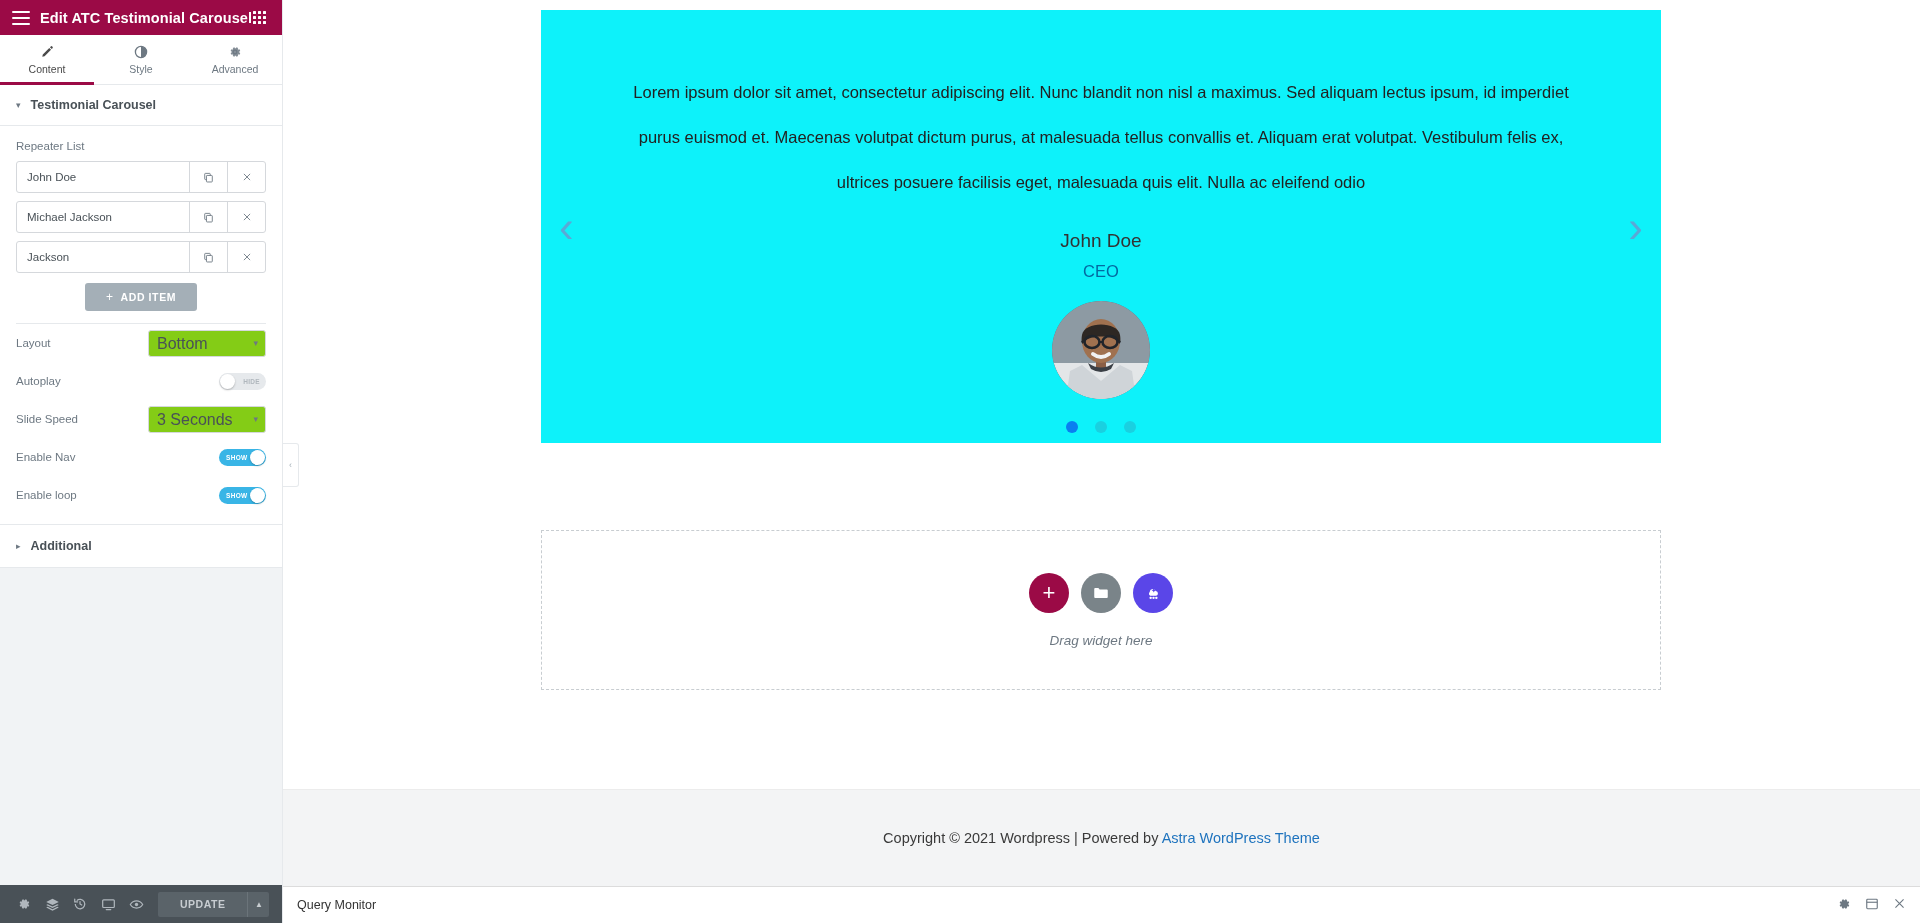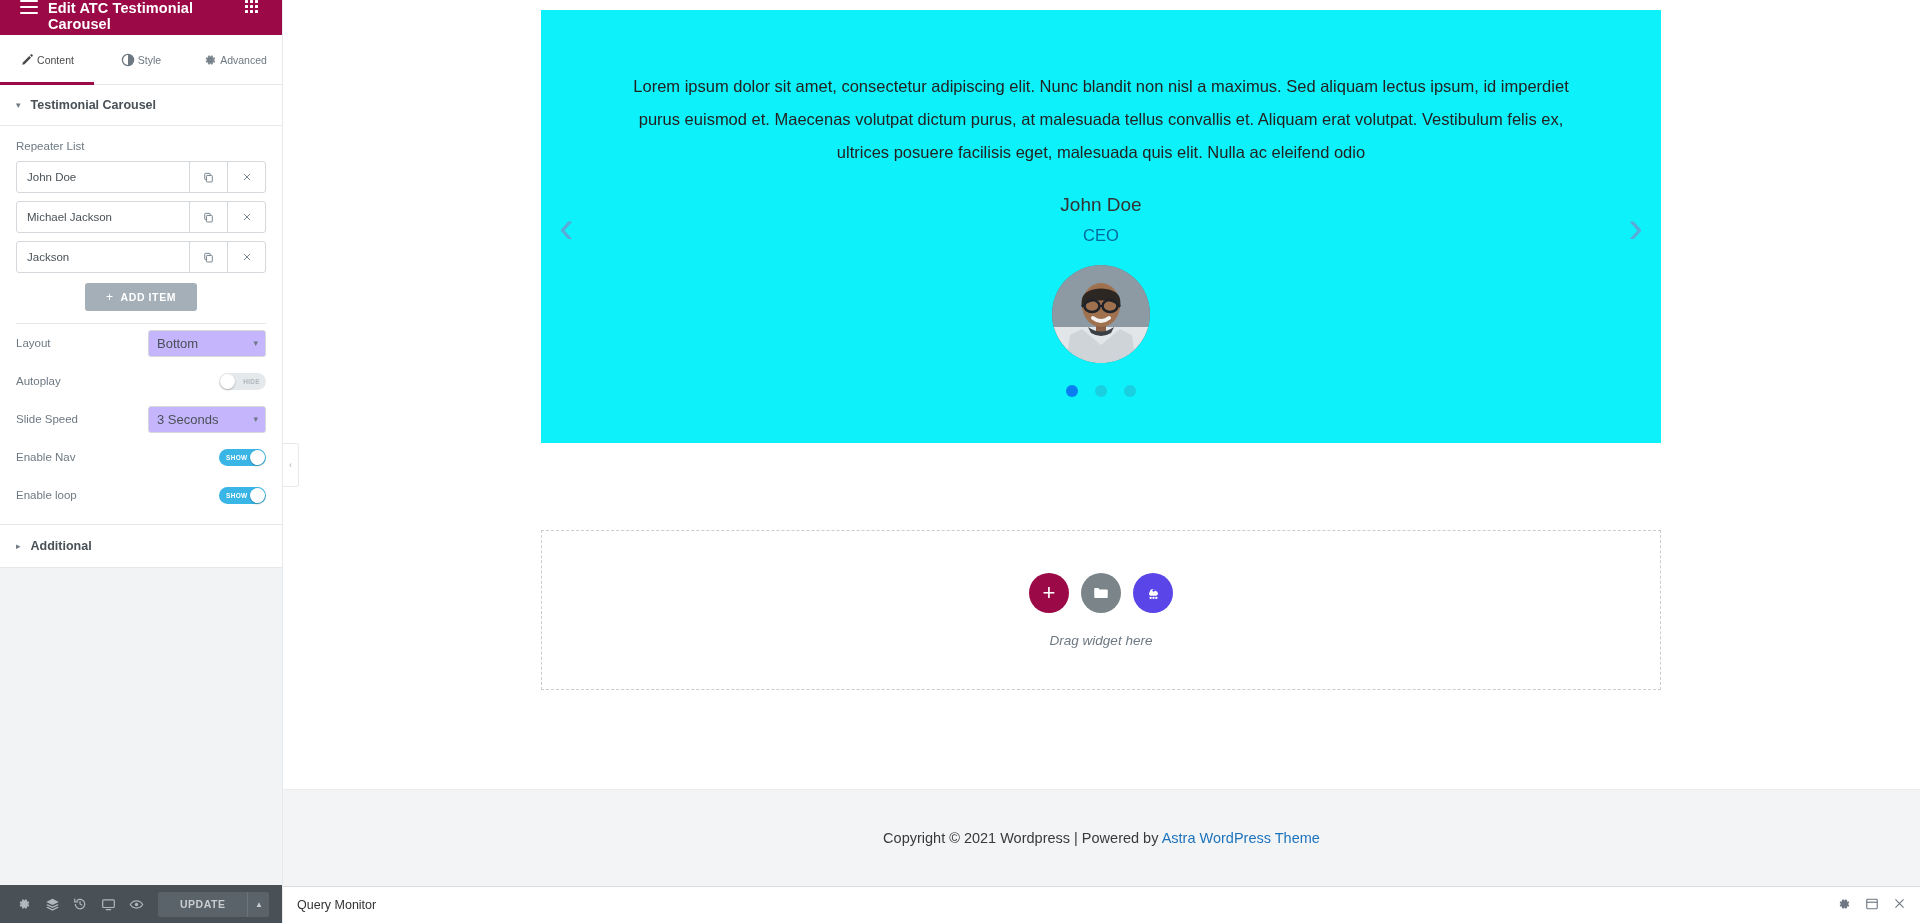--- a/index.html
+++ b/index.html
@@ -11,33 +11,33 @@
   }
   .app { position: relative; width: 1920px; height: 923px; display: flex; }
 
   
   .panel {
     width: 283px; height: 923px; background: #ffffff;
     display: flex; flex-direction: column; flex: 0 0 283px;
     border-right: 1px solid #e6e9ec; position: relative; z-index: 5;
   }
   .panel-header {
-    height: 35px; background: #9b0a46; display: flex; 
-    padding: 0 20px; flex: 0 0 35px; position: relative;
+    height: 35px; background: #9b0a46; display: flex; align-items: center;
+    padding: 0 12px; flex: 0 0 35px; position: relative;
   }
   .hamburger { width: 18px; height: 14px; display: flex; flex-direction: column;
     justify-content: space-between; cursor: pointer; margin-right: 10px; }
   .hamburger span { display: block; height: 2px; background: #fff; border-radius: 1px; }
   .panel-title { color: #fff; font-size: 14.5px; font-weight: bold; letter-spacing: .1px; flex: 1; }
   .grid-icon { display: grid; grid-template-columns: repeat(3,3px); grid-template-rows: repeat(3,3px);
     gap: 2px; cursor: pointer; margin-right: 4px; }
   .grid-icon i { background: #fff; width: 3px; height: 3px; border-radius: .5px; display: block; }
 
   .tabs { height: 50px; display: flex; background: #fff; border-bottom: 1px solid #e6e9ec; flex: 0 0 50px; }
-  .tab { flex: 1; display: flex; flex-direction: row; align-items: center; justify-content: center;
+  .tab { flex: 1; display: flex; flex-direction: column; align-items: center; justify-content: center;
     cursor: pointer; color: #6d7882; position: relative; gap: 3px; }
   .tab.active { color: #4a4a4a; }
   .tab.active::after { content: ""; position: absolute; left: 0; right: 0; bottom: -1px;
     height: 3px; background: #9b0a46; }
   .tab-icon { font-size: 13px; line-height: 1; height: 15px; display: flex; align-items: center; }
   .tab-label { font-size: 10.5px; }
 
   .panel-body { flex: 1; background: #f1f3f5; overflow: hidden; }
   .section-head {
     background: #fff; padding: 13px 16px; display: flex; align-items: center; gap: 10px;
@@ -60,22 +60,22 @@
     border-radius: 3px; height: 28px; width: 112px; font-size: 10.5px; font-weight: bold;
     letter-spacing: .6px; cursor: pointer; font-family: inherit;
   }
   .add-item .plus { margin-right: 7px; font-weight: normal; font-size: 12px; }
 
   .divider { height: 1px; background: #e6e9ec; margin: 8px 0 0; }
 
   .row { display: flex; align-items: center; min-height: 38px; padding: 4px 0; }
   .row-label { flex: 1; font-size: 11.5px; color: #6d7882; }
   .select {
-    width: 118px; height: 27px; border: 1px solid #d5d8dc; border-radius: 3px; background: #c4b5fd;
-    font-size: 13px; color: #495157; padding: 0 20px 0 8px; font-family: inherit;
+    width: 118px; height: 27px; border: 1px solid #d5d8dc; border-radius: 3px; background: #84cc16;
+    font-size: 16px; color: #495157; padding: 0 20px 0 8px; font-family: inherit;
     appearance: none; cursor: pointer; position: relative;
   }
   .select-wrap { position: relative; width: 118px; }
   .select-wrap::after {
     content: "\25BE"; position: absolute; right: 8px; top: 50%; transform: translateY(-50%);
     font-size: 9px; color: #6d7882; pointer-events: none;
   }
 
   .toggle { width: 47px; height: 17px; border-radius: 10px; position: relative; cursor: pointer;
     display: flex; align-items: center; }
@@ -129,21 +129,21 @@
   .site-nav { margin-left: auto; display: flex; gap: 35px; padding-right: 98px; }
   .site-nav a { color: #1e73be; font-size: 15px; text-decoration: none; cursor: pointer; }
 
   .canvas { flex: 1; background: #fff; position: relative; overflow: hidden; }
 
   .carousel {
     position: absolute; left: 258px; top: 10px; width: 1120px; height: 433px;
     background: #0df2fa; display: flex; flex-direction: column; align-items: center;
   }
   .testimonial-text {
-    width: 950px; margin-top: 60px; text-align: center; font-size: 16.5px; line-height: 33px;
+    width: 950px; margin-top: 60px; text-align: center; font-size: 16.5px; line-height: 45px;
     color: #222; font-weight: normal;
   }
   .testi-name { margin-top: 25px; font-size: 19px; color: #333; }
   .testi-title { margin-top: 10px; font-size: 16.5px; color: #0369a1; }
   .avatar {
     margin-top: 20px; width: 98px; height: 98px; border-radius: 50%; overflow: hidden;
     position: relative; background: #6d7a85;
   }
   .avatar .face { position: absolute; inset: 0; }
   .dots { margin-top: 22px; display: flex; gap: 17px; }

